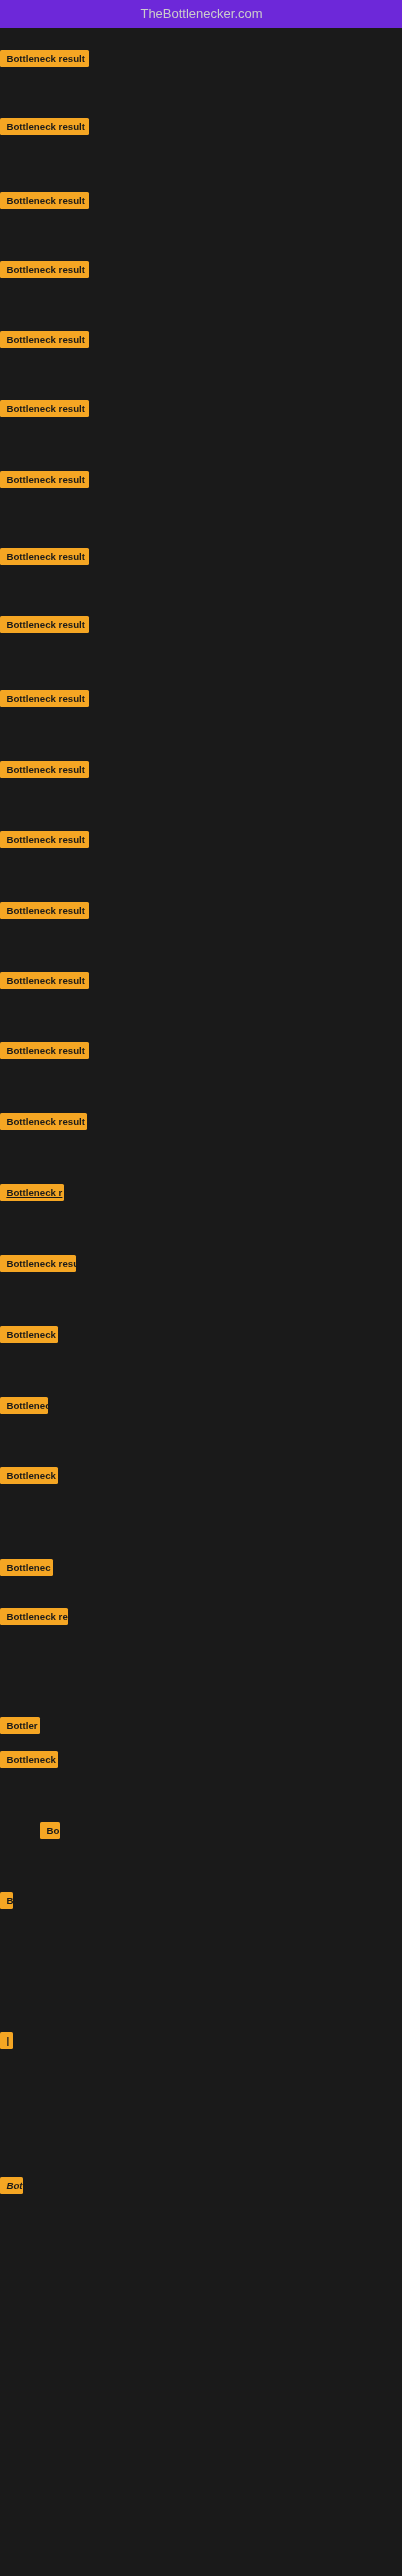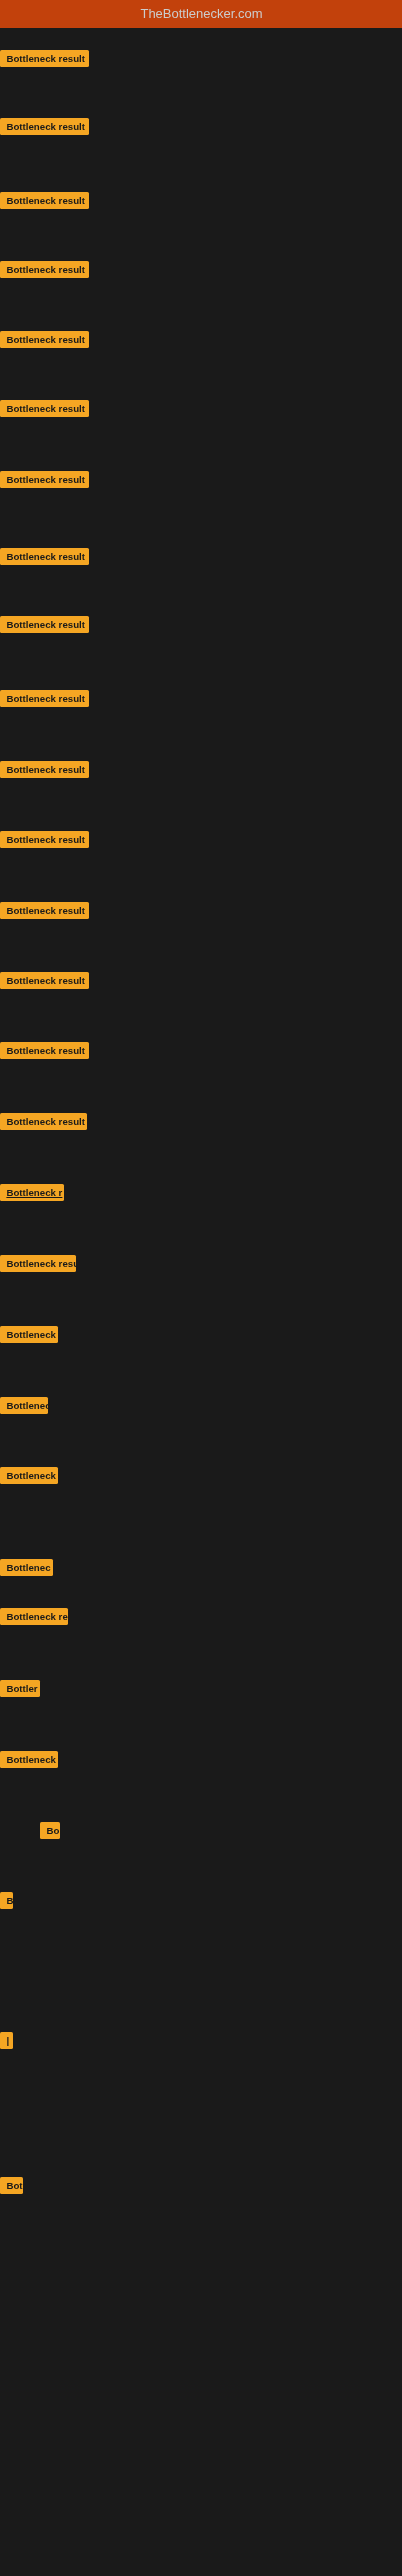--- a/index.html
+++ b/index.html
@@ -12,21 +12,21 @@
       min-height: 2576px;
       background-color: #1a1a1a;
       font-family: Arial, sans-serif;
       position: relative;
     }
     .site-title {
       text-align: center;
       color: #cccccc;
       font-size: 13px;
       padding: 6.4px 0;
-      background-color: #c2410c;
+      background-color: #6d28d9;
     }
     .bottleneck-item {
       position: absolute;
       left: 0;
     }
     .bottleneck-badge {
       background-color: #f5a623;
       color: #1a1a1a;
       font-size: 9.7px;
       font-weight: bold;
@@ -59,20 +59,20 @@
     <div class="bottleneck-item" style="top: 944px; left: 0px;"><span class="bottleneck-badge" style="max-width: 89px;">Bottleneck result</span></div>
     <div class="bottleneck-item" style="top: 1014px; left: 0px;"><span class="bottleneck-badge" style="max-width: 89px;">Bottleneck result</span></div>
     <div class="bottleneck-item" style="top: 1085px; left: 0px;"><span class="bottleneck-badge" style="max-width: 87px;">Bottleneck result</span></div>
     <div class="bottleneck-item" style="top: 1156px; left: 0px;"><span class="bottleneck-badge" style="max-width: 64px; text-decoration: underline;">Bottleneck r</span></div>
     <div class="bottleneck-item" style="top: 1227px; left: 0px;"><span class="bottleneck-badge" style="max-width: 76px;">Bottleneck resu</span></div>
     <div class="bottleneck-item" style="top: 1298px; left: 0px;"><span class="bottleneck-badge" style="max-width: 58px;">Bottleneck</span></div>
     <div class="bottleneck-item" style="top: 1369px; left: 0px;"><span class="bottleneck-badge" style="max-width: 48px;">Bottlenec</span></div>
     <div class="bottleneck-item" style="top: 1439px; left: 0px;"><span class="bottleneck-badge" style="max-width: 58px;">Bottleneck</span></div>
     <div class="bottleneck-item" style="top: 1510px; left: 0px; margin-top: 21px;"><span class="bottleneck-badge" style="max-width: 53px;">Bottlenec</span></div>
     <div class="bottleneck-item" style="top: 1580px; left: 0px;"><span class="bottleneck-badge" style="max-width: 68px;">Bottleneck re</span></div>
-    <div class="bottleneck-item" style="top: 1652px; left: 0px;"><span class="bottleneck-badge" style="max-width: 40px;">Bottler</span></div>
+    <div class="bottleneck-item" style="top: 1652px; left: 0px;"><span class="bottleneck-badge" style="max-width: 40px; margin-top: 37px;">Bottler</span></div>
     <div class="bottleneck-item" style="top: 1723px; left: 0px;"><span class="bottleneck-badge" style="max-width: 58px;">Bottleneck</span></div>
     <div class="bottleneck-item" style="top: 1794px; left: 0px; padding-left: 40px;"><span class="bottleneck-badge" style="max-width: 20px;">Bo</span></div>
     <div class="bottleneck-item" style="top: 1864px; left: 0px;"><span class="bottleneck-badge" style="max-width: 11.3px;">B</span></div>
     <div class="bottleneck-item" style="top: 2004px; left: 0px;"><span class="bottleneck-badge" style="max-width: 4.8px;">|</span></div>
-    <div class="bottleneck-item" style="top: 2149px; left: 0px;"><span class="bottleneck-badge" style="max-width: 22.5px;">Bot</span></div>
+    <div class="bottleneck-item" style="top: 2149px; left: 0px; font-style: italic;"><span class="bottleneck-badge" style="max-width: 22.5px;">Bot</span></div>
   </div>
 
 
 </body></html>

